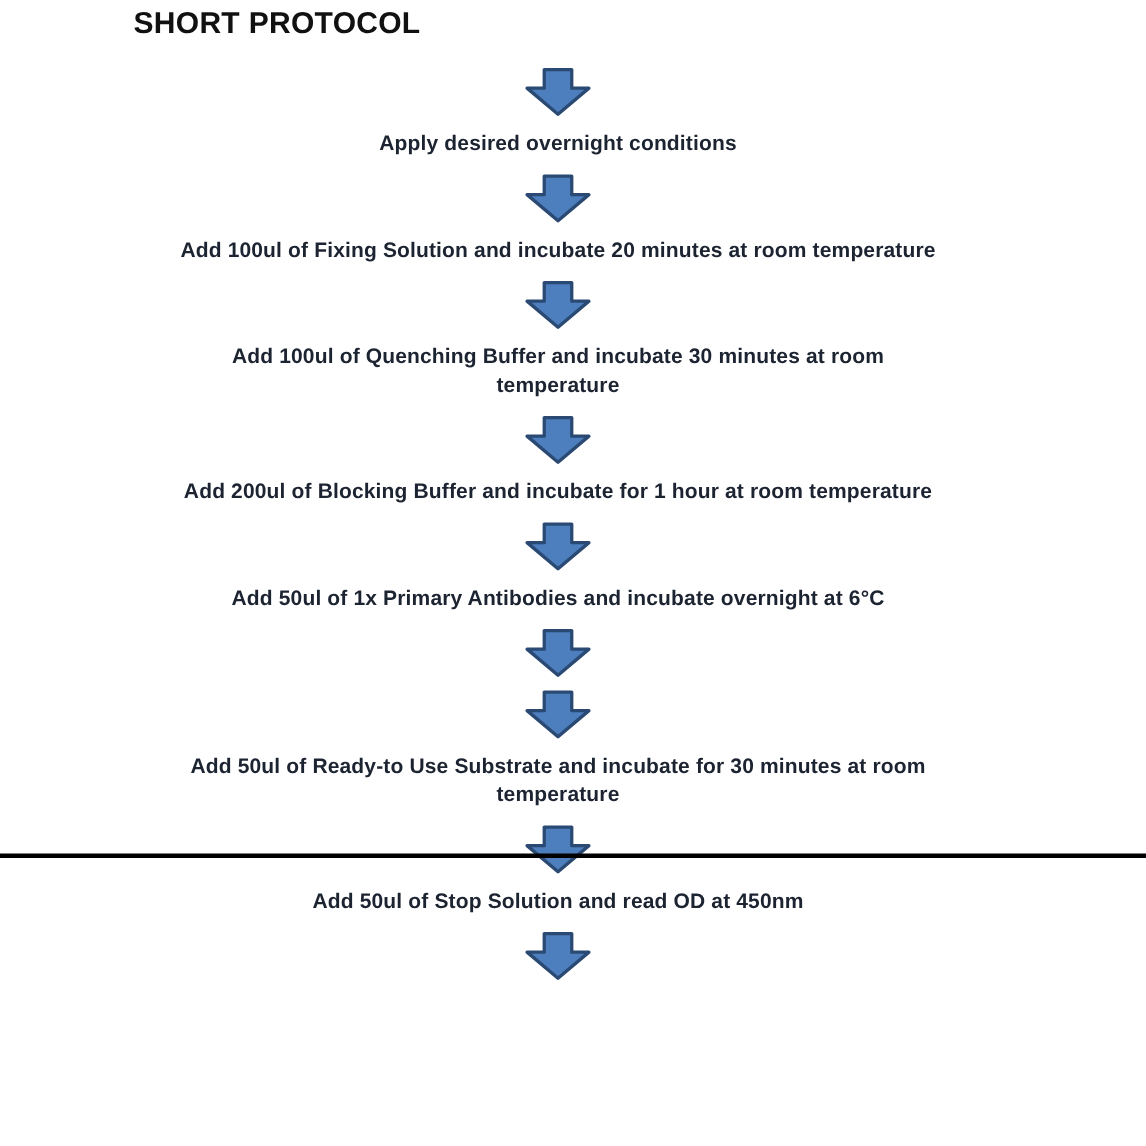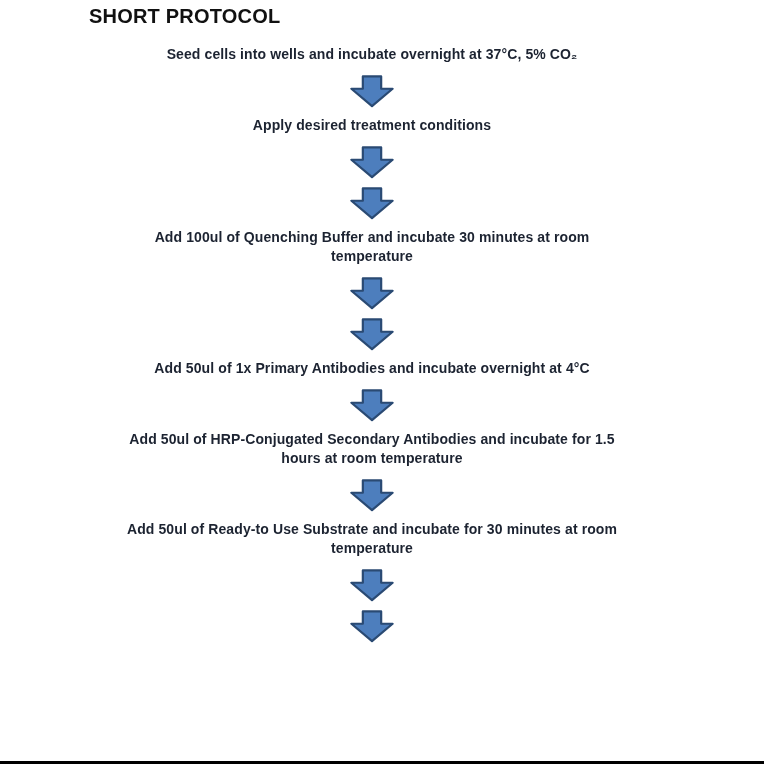--- a/index.html
+++ b/index.html
@@ -9,21 +9,21 @@
   body {
     width: 764px;
     height: 764px;
     background: #ffffff;
     overflow: hidden;
     position: relative;
     font-family: "Liberation Sans", sans-serif;
   }
   .page {
     width: 764px;
-    height: 764px;
+    height: 572px;
     position: relative;
   }
   .title {
     margin: 0;
     padding: 5px 0 0 89px;
     font-size: 20px;
     font-weight: bold;
     color: #111111;
     letter-spacing: 0.2px;
   }
@@ -63,69 +63,69 @@
 </style>
 </head>
 <body>
 
 <div class="page">
 
   <h1 class="title">SHORT PROTOCOL</h1>
 
   <div class="flow">
 
-    <div class="step">Seed cells into wells and incubate overnight at 37°C, 5% CO₂</div>
 
     <svg class="arrow" viewBox="0 0 50 36">
       <polygon points="15,1.5 35,1.5 35,15 47.5,15 25,34 2.5,15 15,15" fill="#4d7ebd" stroke="#2a4a73" stroke-width="2.4" stroke-linejoin="round"></polygon>
     </svg>
 
-    <div class="step">Apply desired treatment conditions</div>
+    <div class="step">Apply desired overnight conditions</div>
 
     <svg class="arrow" viewBox="0 0 50 36">
       <polygon points="15,1.5 35,1.5 35,15 47.5,15 25,34 2.5,15 15,15" fill="#4d7ebd" stroke="#2a4a73" stroke-width="2.4" stroke-linejoin="round"></polygon>
     </svg>
 
+    <div class="step">Add 100ul of Fixing Solution and incubate 20 minutes at room temperature</div>
 
     <svg class="arrow" viewBox="0 0 50 36">
       <polygon points="15,1.5 35,1.5 35,15 47.5,15 25,34 2.5,15 15,15" fill="#4d7ebd" stroke="#2a4a73" stroke-width="2.4" stroke-linejoin="round"></polygon>
     </svg>
 
     <div class="step">Add 100ul of Quenching Buffer and incubate 30 minutes at room
 temperature</div>
 
     <svg class="arrow" viewBox="0 0 50 36">
       <polygon points="15,1.5 35,1.5 35,15 47.5,15 25,34 2.5,15 15,15" fill="#4d7ebd" stroke="#2a4a73" stroke-width="2.4" stroke-linejoin="round"></polygon>
     </svg>
 
+    <div class="step">Add 200ul of Blocking Buffer and incubate for 1 hour at room temperature</div>
 
     <svg class="arrow" viewBox="0 0 50 36">
       <polygon points="15,1.5 35,1.5 35,15 47.5,15 25,34 2.5,15 15,15" fill="#4d7ebd" stroke="#2a4a73" stroke-width="2.4" stroke-linejoin="round"></polygon>
     </svg>
 
-    <div class="step">Add 50ul of 1x Primary Antibodies and incubate overnight at 4°C</div>
+    <div class="step">Add 50ul of 1x Primary Antibodies and incubate overnight at 6°C</div>
 
     <svg class="arrow" viewBox="0 0 50 36">
       <polygon points="15,1.5 35,1.5 35,15 47.5,15 25,34 2.5,15 15,15" fill="#4d7ebd" stroke="#2a4a73" stroke-width="2.4" stroke-linejoin="round"></polygon>
     </svg>
 
-    <div class="step">Add 50ul of HRP-Conjugated Secondary Antibodies and incubate for 1.5
-hours at room temperature</div>
 
     <svg class="arrow" viewBox="0 0 50 36">
       <polygon points="15,1.5 35,1.5 35,15 47.5,15 25,34 2.5,15 15,15" fill="#4d7ebd" stroke="#2a4a73" stroke-width="2.4" stroke-linejoin="round"></polygon>
     </svg>
 
     <div class="step">Add 50ul of Ready-to Use Substrate and incubate for 30 minutes at room
 temperature</div>
 
     <svg class="arrow" viewBox="0 0 50 36">
       <polygon points="15,1.5 35,1.5 35,15 47.5,15 25,34 2.5,15 15,15" fill="#4d7ebd" stroke="#2a4a73" stroke-width="2.4" stroke-linejoin="round"></polygon>
     </svg>
 
+    <div class="step">Add 50ul of Stop Solution and read OD at 450nm</div>
 
     <svg class="arrow" viewBox="0 0 50 36">
       <polygon points="15,1.5 35,1.5 35,15 47.5,15 25,34 2.5,15 15,15" fill="#4d7ebd" stroke="#2a4a73" stroke-width="2.4" stroke-linejoin="round"></polygon>
     </svg>
 
 
   </div>
 
   <div class="bottom-border"></div>
 

